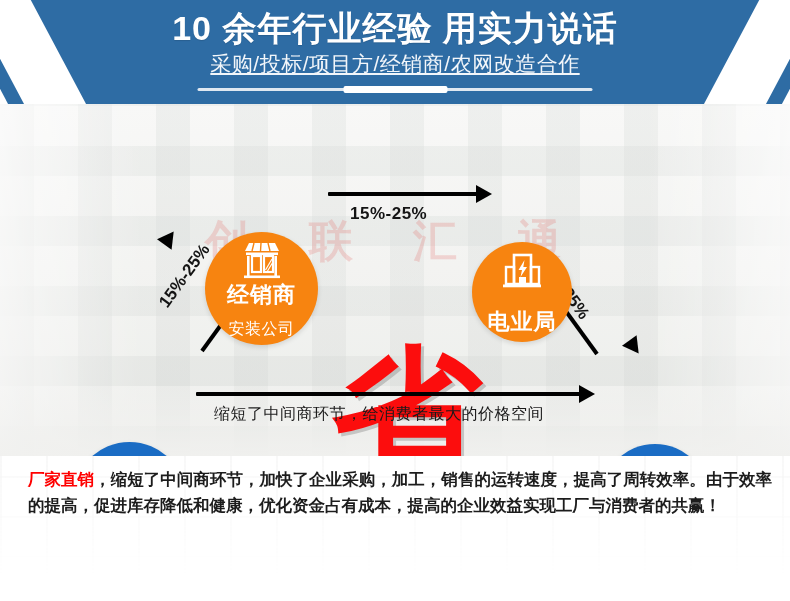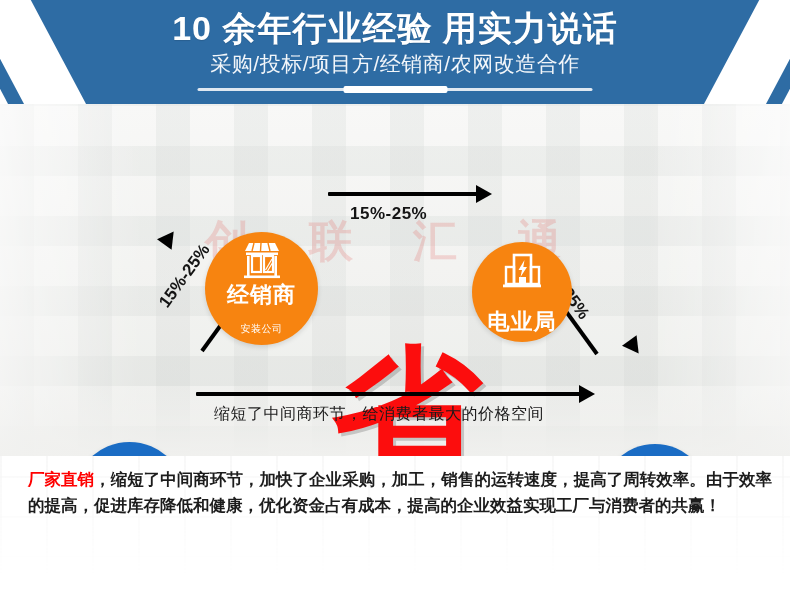--- a/index.html
+++ b/index.html
@@ -24,21 +24,21 @@
   .header-inner{position:absolute;left:0;top:0;width:790px;height:104px;
     display:flex;flex-direction:column;align-items:center;justify-content:flex-start;}
   .title{
     margin-top:8px;
     color:#ffffff;font-size:34px;font-weight:bold;letter-spacing:1px;
     line-height:40px;white-space:nowrap;
     text-shadow:0 1px 1px rgba(0,0,0,.12);
   }
   .subtitle{
     margin-top:2px;color:#f2f6fa;font-size:21px;line-height:27px;
-    white-space:nowrap;letter-spacing:.5px;
+    white-space:nowrap;letter-spacing:.5px;text-decoration:underline;
   }
   .divider{
     position:absolute;left:50%;transform:translateX(-50%);top:88px;
     width:395px;height:3px;background:#dfe8f1;border-radius:2px;
   }
   .divider:after{
     content:"";position:absolute;left:50%;top:-2px;transform:translateX(-50%);
     width:104px;height:7px;background:#ffffff;border-radius:2px;
   }
 
@@ -64,21 +64,21 @@
   }
 
   .node{
     position:absolute;border-radius:50%;
     display:flex;flex-direction:column;align-items:center;justify-content:center;
     color:#fff;text-align:center;
     box-shadow:0 2px 5px rgba(0,0,0,.12);
   }
   .node .ico{display:block;line-height:0;margin-bottom:2px;}
   .node .n-label{font-size:22px;font-weight:bold;line-height:25px;letter-spacing:1px;}
-  .node .n-sub{font-size:10px;line-height:18px;letter-spacing:.5px;margin-top:13px;}
+  .node .n-sub{font-size:16px;line-height:18px;letter-spacing:.5px;margin-top:13px;}
 
   #node-dealer{left:205px;top:128px;width:113px;height:113px;background:#f78410;}
   #node-bureau{left:472px;top:138px;width:100px;height:100px;background:#f78410;gap:16px;}
   #node-factory{left:73px;top:338px;width:113px;height:113px;background:#1a6cc4;}
   #node-consumer{left:601px;top:340px;width:108px;height:108px;background:#1a6cc4;}
 
   .big-save{
     position:absolute;left:332px;top:238px;width:136px;
     font-size:150px;line-height:150px;font-weight:bold;color:#fc0d0d;
     text-align:center;

